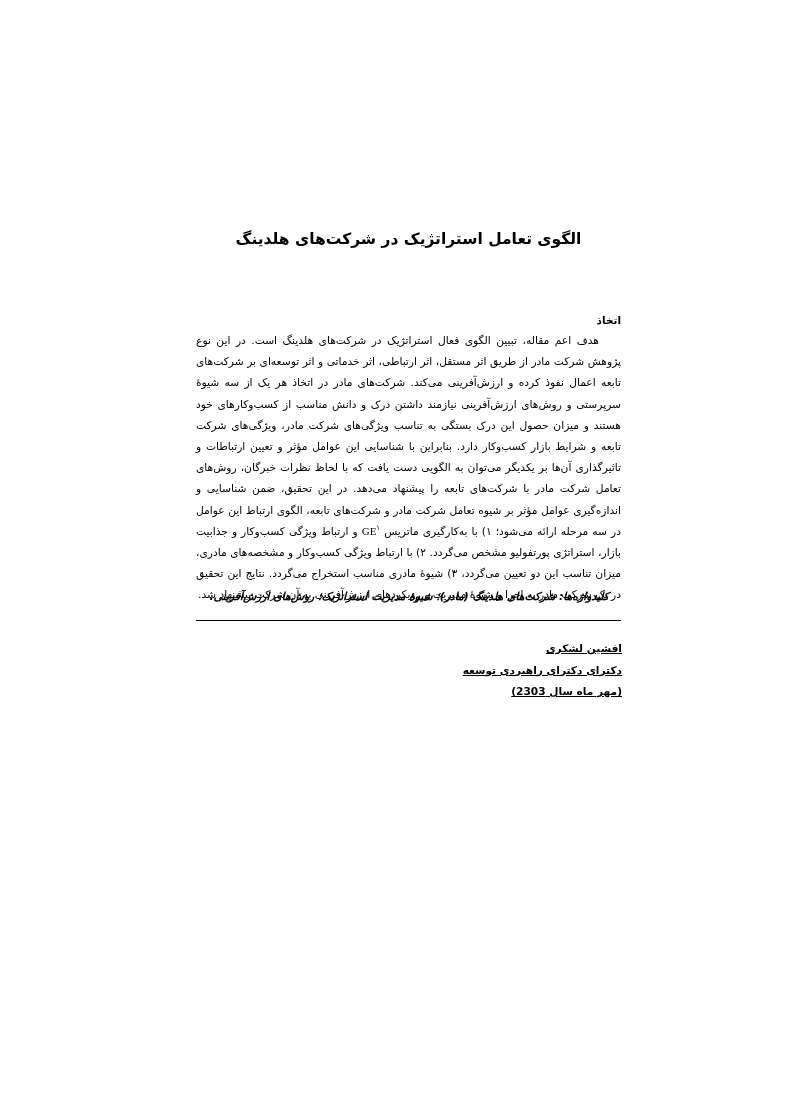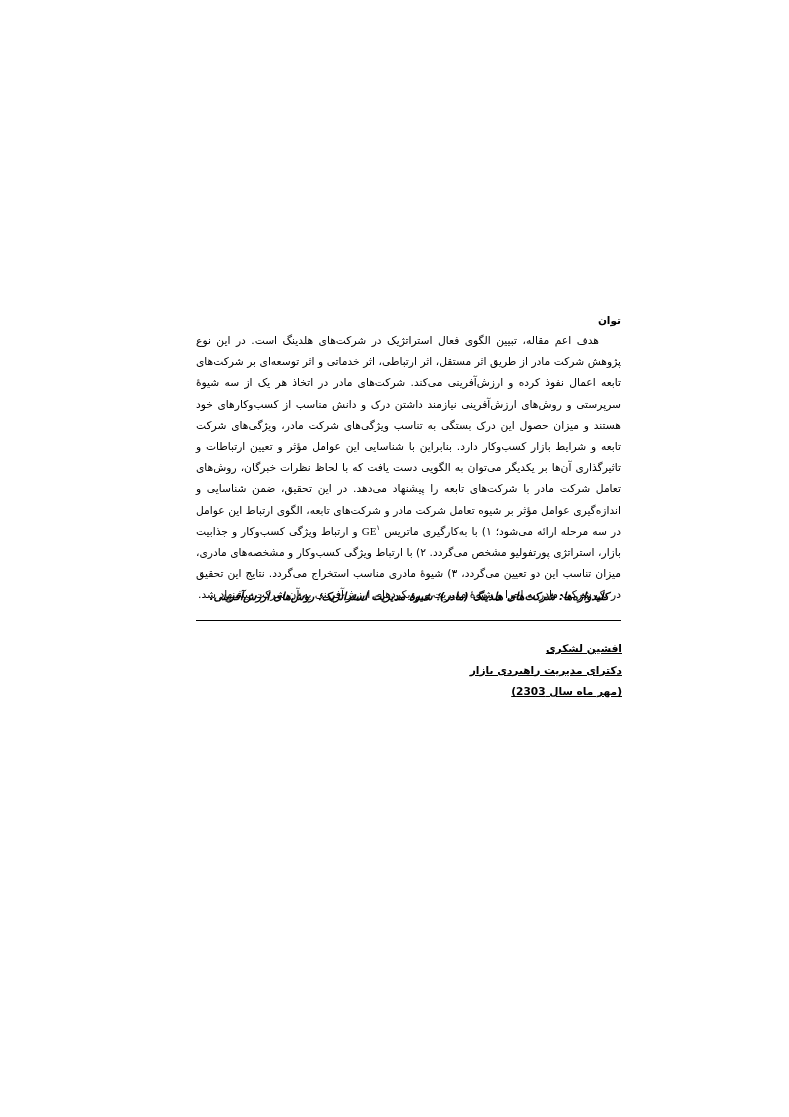--- a/index.html
+++ b/index.html
@@ -135,38 +135,39 @@
     display: flex;
     justify-content: flex-start;
     text-decoration: underline;
   }
 </style>
 </head>
 <body>
 
 <div class="page">
 
+  <h1 class="doc-title">الگوی تعامل استراتژیک در شرکت‌های هلدینگ</h1>
 
-  <div class="abstract-heading">توان</div>
+  <div class="abstract-heading">اتخاذ</div>
 
   <div class="abstract-body">
     <p><span>هدف اعم مقاله، تبیین الگوی فعال استراتژیک در شرکت‌های هلدینگ است. در این نوع پژوهش شرکت مادر از طریق اثر مستقل، اثر ارتباطی، اثر خدماتی و اثر توسعه‌ای بر شرکت‌های تابعه اعمال نفوذ کرده و ارزش‌آفرینی می‌کند. شرکت‌های مادر در اتخاذ هر یک از سه شیوهٔ سرپرستی و روش‌های ارزش‌آفرینی نیازمند داشتن درک و دانش مناسب از کسب‌وکارهای خود هستند و میزان حصول این درک بستگی به تناسب ویژگی‌های شرکت مادر، ویژگی‌های شرکت تابعه و شرایط بازار کسب‌وکار دارد. بنابراین با شناسایی این عوامل مؤثر و تعیین ارتباطات و تاثیرگذاری آن‌ها بر یکدیگر می‌توان به الگویی دست یافت که با لحاظ نظرات خبرگان، روش‌های تعامل شرکت مادر با شرکت‌های تابعه را پیشنهاد می‌دهد. در این تحقیق، ضمن شناسایی و اندازه‌گیری عوامل مؤثر بر شیوه تعامل شرکت مادر و شرکت‌های تابعه، الگوی ارتباط این عوامل در سه مرحله ارائه می‌شود؛ ۱) با به‌کارگیری ماتریس </span><span class="latin">GE</span><sup>۱</sup><span> و ارتباط ویژگی کسب‌وکار و جذابیت بازار، استراتژی پورتفولیو مشخص می‌گردد. ۲) با ارتباط ویژگی کسب‌وکار و مشخصه‌های مادری، میزان تناسب این دو تعیین می‌گردد، ۳) شیوهٔ مادری مناسب استخراج می‌گردد. نتایج این تحقیق در یک شرکت مادر به اجرا و شیوهٔ مدیریت و رویکردهای ارزش‌آفرینی به آن شرکت پیشنهاد شد.</span></p>
   </div>
 
   <div class="keywords">
     <p>کلیدواژه‌ها: شرکت‌های هلدینگ (مادر)؛ شیوهٔ مدیریت استراتژیک؛ روش‌های ارزش‌آفرینی.</p>
   </div>
 
   <div class="divider"></div>
 
   <div class="author-block">
     <div class="row">
       <span class="line-inner">افشین لشکری</span>
     </div>
     <div class="row">
-      <span class="line-inner">دکترای مدیریت راهبردی بازار</span>
+      <span class="line-inner">دکترای دکترای راهبردی توسعه</span>
     </div>
     <div class="row">
       <span class="line-inner">(مهر ماه سال 2303)</span>
     </div>
   </div>
 
 </div>
 
 </body></html>

